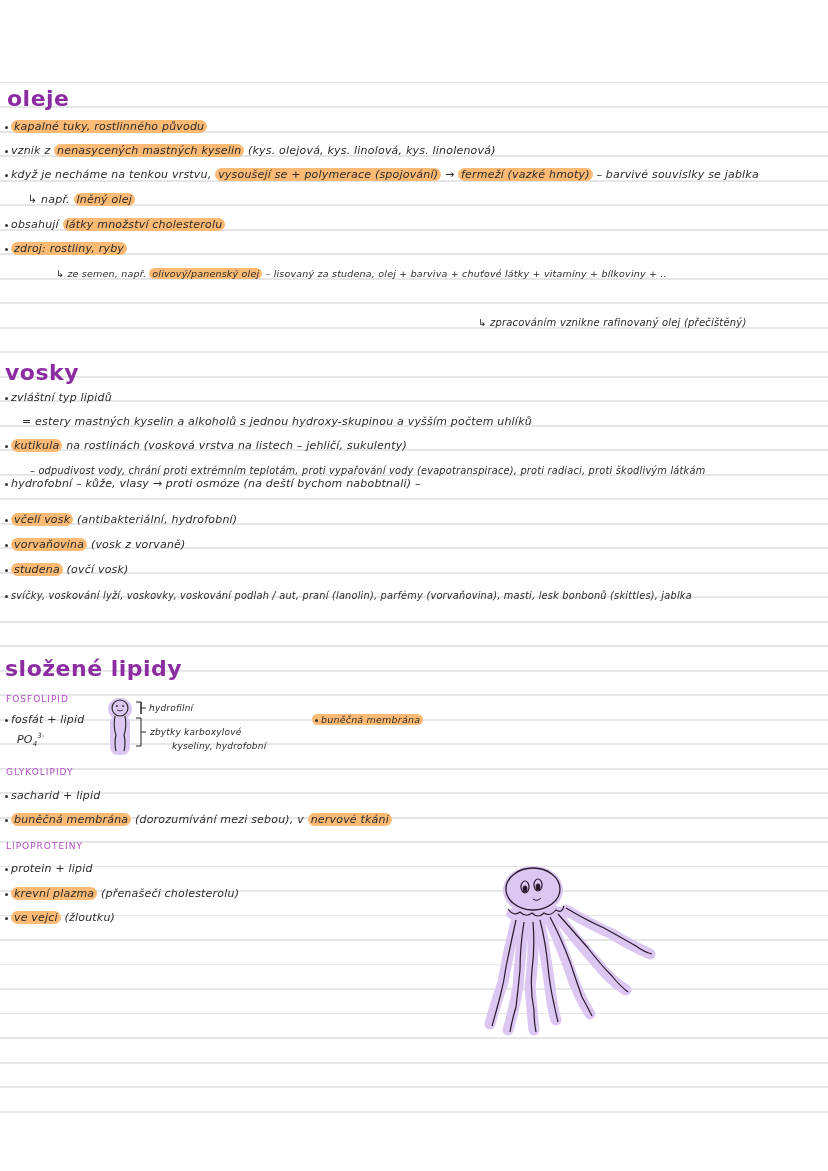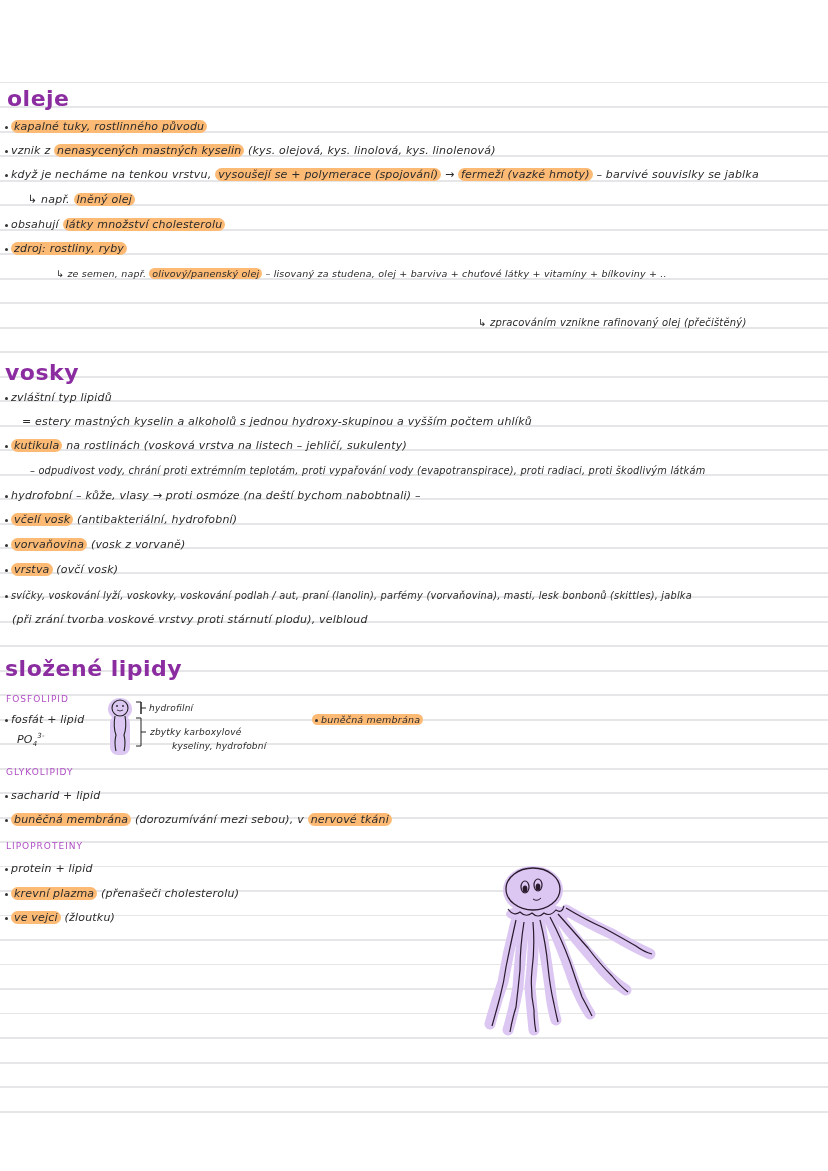--- a/index.html
+++ b/index.html
@@ -54,36 +54,35 @@
   <div class="h1" style="left:5px;top:360px;">vosky</div>
 
   <div class="ln" style="left:5px;top:391px;">
     <span class="bul"></span><span>zvláštní typ lipidů</span>
   </div>
   <div class="ln" style="left:22px;top:415px;">= estery mastných kyselin a alkoholů s jednou hydroxy-skupinou a vyšším počtem uhlíků</div>
   <div class="ln" style="left:5px;top:439px;">
     <span class="bul"></span><span class="hl">kutikula</span><span> na rostlinách (vosková vrstva na listech – jehličí, sukulenty)</span>
   </div>
   <div class="ln" style="left:30px;top:464px;font-size:9.8px;">– odpudivost vody, chrání proti extrémním teplotám, proti vypařování vody (evapotranspirace), proti radiaci, proti škodlivým látkám</div>
-  <div class="ln" style="left:5px;top:489px;">
+  <div class="ln" style="left:5px;top:477px;">
     <span class="bul"></span><span>hydrofobní – kůže, vlasy → proti osmóze (na deští bychom nabobtnali)  –</span>
   </div>
   <div class="ln" style="left:5px;top:513px;">
     <span class="bul"></span><span class="hl">včelí vosk</span><span> (antibakteriální, hydrofobní)</span>
   </div>
   <div class="ln" style="left:5px;top:538px;">
     <span class="bul"></span><span class="hl">vorvaňovina</span><span> (vosk z vorvaně)</span>
   </div>
   <div class="ln" style="left:5px;top:563px;">
-    <span class="bul"></span><span class="hl">vrstva</span><span> (ovčí vosk)</span>
+    <span class="bul"></span><span class="hl">studena</span><span> (ovčí vosk)</span>
   </div>
   <div class="ln" style="left:5px;top:589px;font-size:9.8px;">
     <span class="bul"></span><span>svíčky, voskování lyží, voskovky, voskování podlah / aut, praní (lanolin), parfémy (vorvaňovina), masti, lesk bonbonů (skittles), jablka</span>
   </div>
-  <div class="ln" style="left:12px;top:613px;">(při zrání tvorba voskové vrstvy proti stárnutí plodu), velbloud</div>
 
   <div class="h1" style="left:5px;top:656px;">složené lipidy</div>
 
   <div class="h2" style="left:6px;top:693px;">FOSFOLIPID</div>
   <div class="ln" style="left:5px;top:713px;">
     <span class="bul"></span><span>fosfát + lipid</span>
   </div>
   <div class="ln" style="left:17px;top:729px;">
     <span>PO</span><span class="sub2">4</span><span class="sub">3-</span>
   </div>

